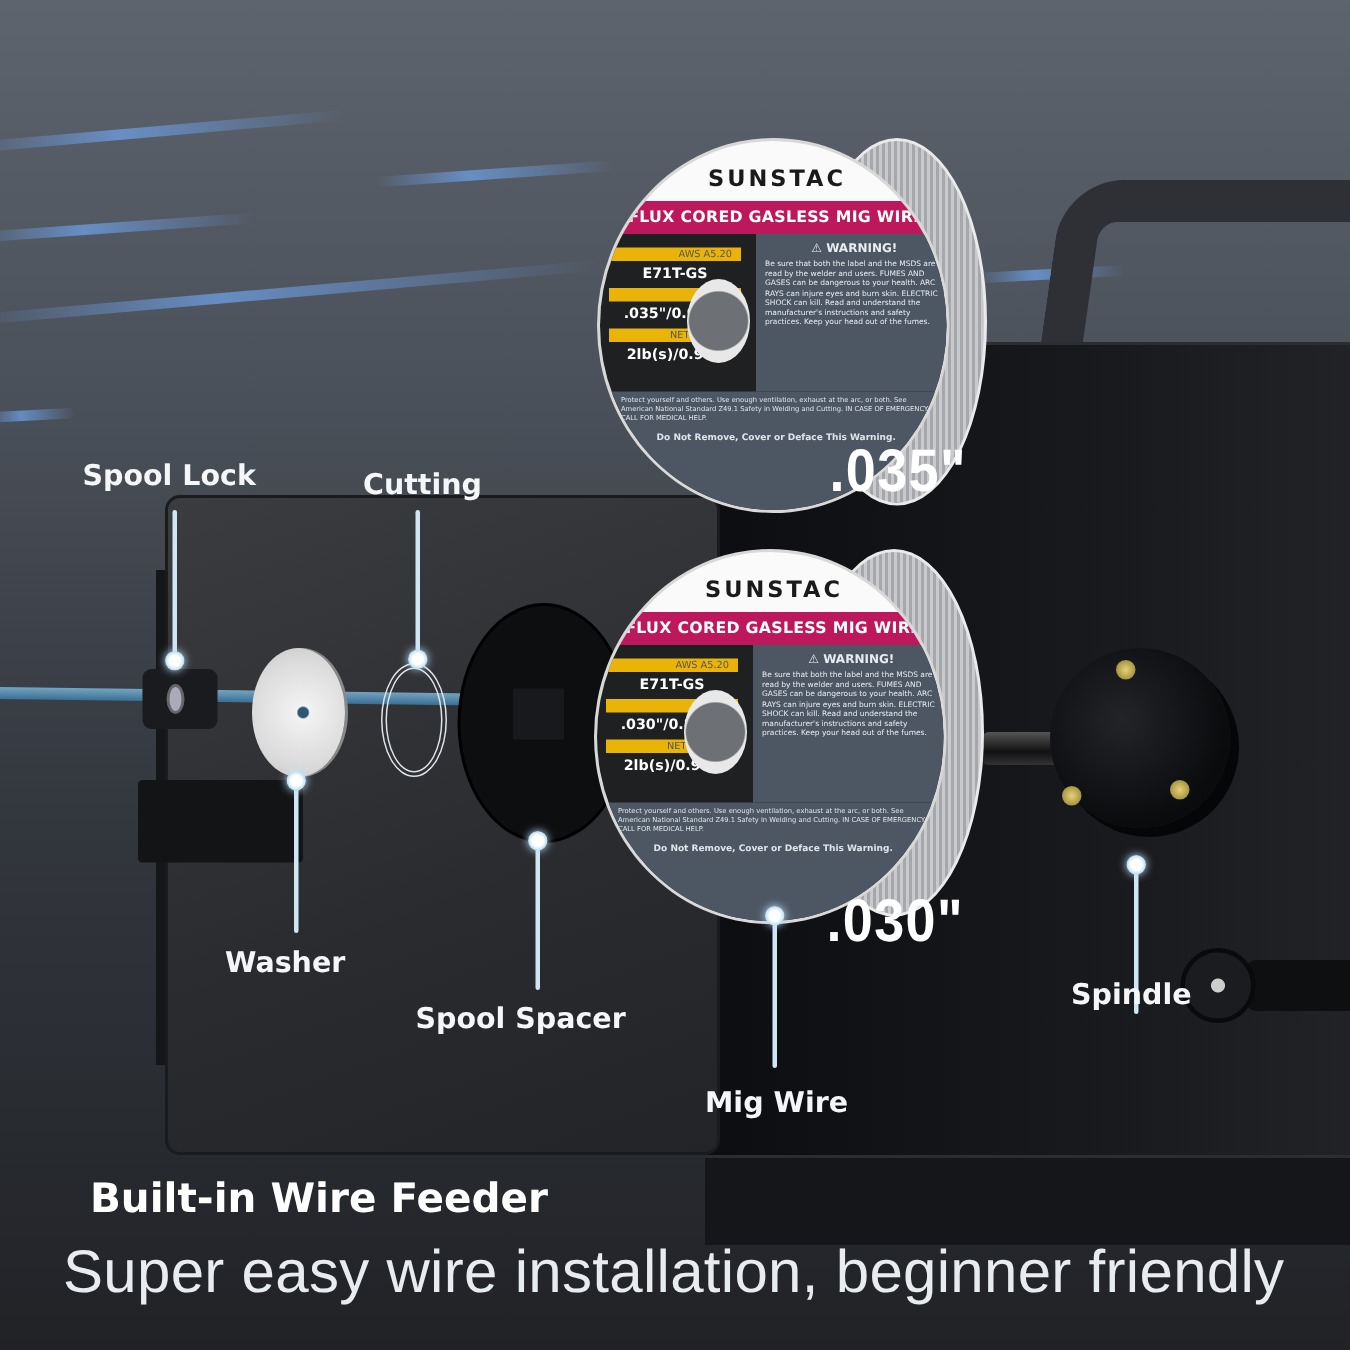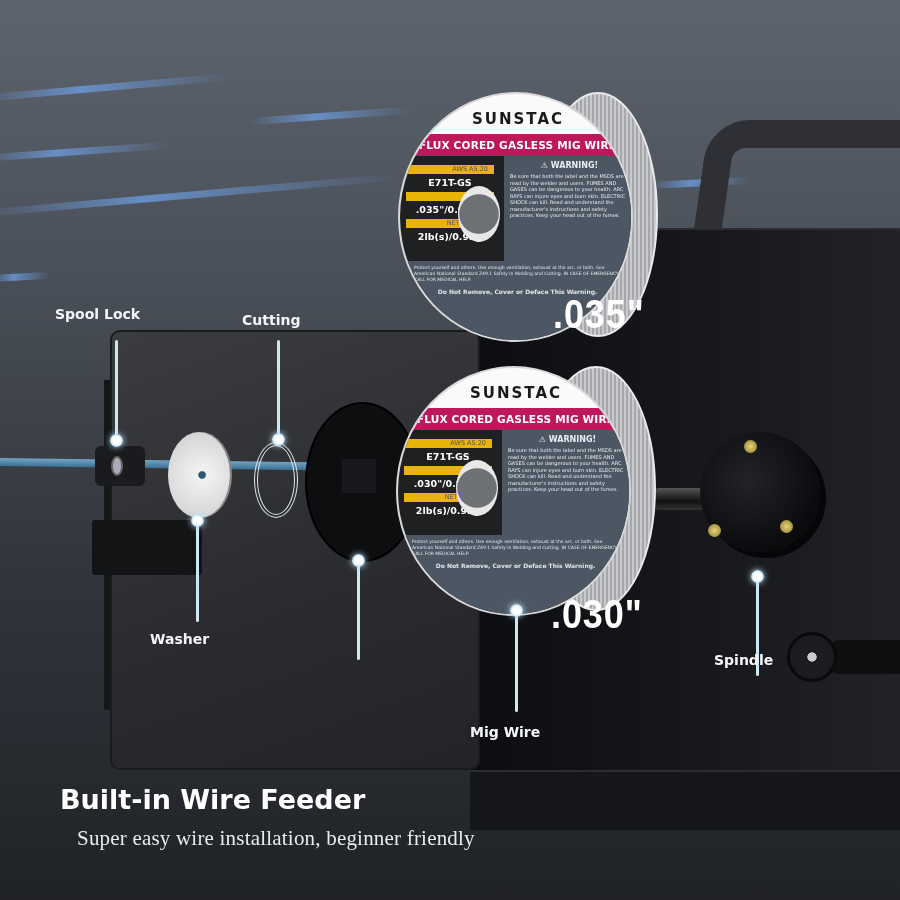--- a/index.html
+++ b/index.html
@@ -44,26 +44,26 @@
   .spool .warn{position:absolute;left:104px;top:62px;width:131px;height:105px;background:#4d5764;color:#e8ecf2;font-size:5px;line-height:6.5px;padding:4px 6px}
   .spool .warn .wt{font-size:8px;font-weight:bold;text-align:center;line-height:11px;margin-bottom:2px}
   .spool .lower{position:absolute;left:0;top:167px;width:235px;height:85px;background:#4d5764;color:#dfe4ea;font-size:4.5px;line-height:6px;padding:4px 14px}
   .spool .lower .dnr{text-align:center;font-size:6px;font-weight:bold;margin-top:6px}
   .spool .fields{position:absolute;left:0;top:68px;width:100px}
   .spool .flabel{display:block;width:88px;margin-left:6px;height:9px;background:#eab308;color:#555;font-size:6.5px;text-align:right;padding-right:6px;line-height:9px;margin-top:3px}
   .spool .fval{display:block;color:#fff;font-size:9.5px;font-weight:bold;text-align:center;margin-top:3px;height:12px}
   .spool .hole{position:absolute;left:58px;top:92px;width:42px;height:56px;border-radius:50%;background:radial-gradient(circle,#6d7075 0 55%,#e8e8e8 58% 80%,#aaa 82%)}
   .size{position:absolute;font-family:"Liberation Sans",sans-serif;font-weight:bold;font-size:40px;color:#fff;letter-spacing:1px;transform:scaleX(.9);transform-origin:left}
   
-  .callout{position:absolute;font-family:"DejaVu Sans",sans-serif;font-weight:bold;font-size:14px;color:#f4f6f8;white-space:nowrap}
+  .callout{position:absolute;font-family:"DejaVu Sans",sans-serif;font-weight:bold;font-size:19px;color:#f4f6f8;white-space:nowrap}
   .leader{position:absolute;width:3px;background:#cfe6f5;border-radius:2px}
   .dot{position:absolute;width:13px;height:13px;border-radius:50%;background:radial-gradient(circle,#ffffff 0 40%,#b6dcf2 70%);box-shadow:0 0 6px #bfe4ff}
   
   .headline{position:absolute;left:60px;top:784px;font-family:"DejaVu Sans",sans-serif;font-weight:bold;font-size:27px;color:#fff}
-  .subline{position:absolute;left:77px;top:826px;font-family:Liberation Serif, serif;font-size:21px;color:#e9ecef;letter-spacing:.2px}
+  .subline{position:absolute;left:42px;top:826px;font-family:Liberation Sans, sans-serif;font-size:40px;color:#e9ecef;letter-spacing:.2px}
 </style>
 </head>
 <body>
 
 <div class="stage">
 
   <div class="streak" style="left:-20px;top:95px;width:250px;transform:rotate(-5deg)"></div>
   <div class="streak" style="left:-20px;top:155px;width:190px;transform:rotate(-4deg)"></div>
   <div class="streak" style="left:-20px;top:210px;width:420px;transform:rotate(-5deg)"></div>
   <div class="streak" style="left:250px;top:118px;width:160px;transform:rotate(-4deg)"></div>
@@ -160,20 +160,21 @@
   <div class="leader" style="left:277px;top:340px;height:98px"></div>
   <div class="dot" style="left:272px;top:433px"></div>
   <div class="callout" style="left:242px;top:312px">Cutting</div>
 
   <div class="leader" style="left:196px;top:520px;height:102px"></div>
   <div class="dot" style="left:191px;top:514px"></div>
   <div class="callout" style="left:150px;top:631px">Washer</div>
 
   <div class="leader" style="left:357px;top:560px;height:100px"></div>
   <div class="dot" style="left:352px;top:554px"></div>
+  <div class="callout" style="left:277px;top:668px">Spool Spacer</div>
 
   <div class="leader" style="left:515px;top:612px;height:100px"></div>
   <div class="dot" style="left:510px;top:604px"></div>
   <div class="callout" style="left:470px;top:724px">Mig Wire</div>
 
   <div class="leader" style="left:756px;top:578px;height:98px"></div>
   <div class="dot" style="left:751px;top:570px"></div>
   <div class="callout" style="left:714px;top:652px">Spindle</div>
 
   <div class="headline">Built-in Wire Feeder</div>

